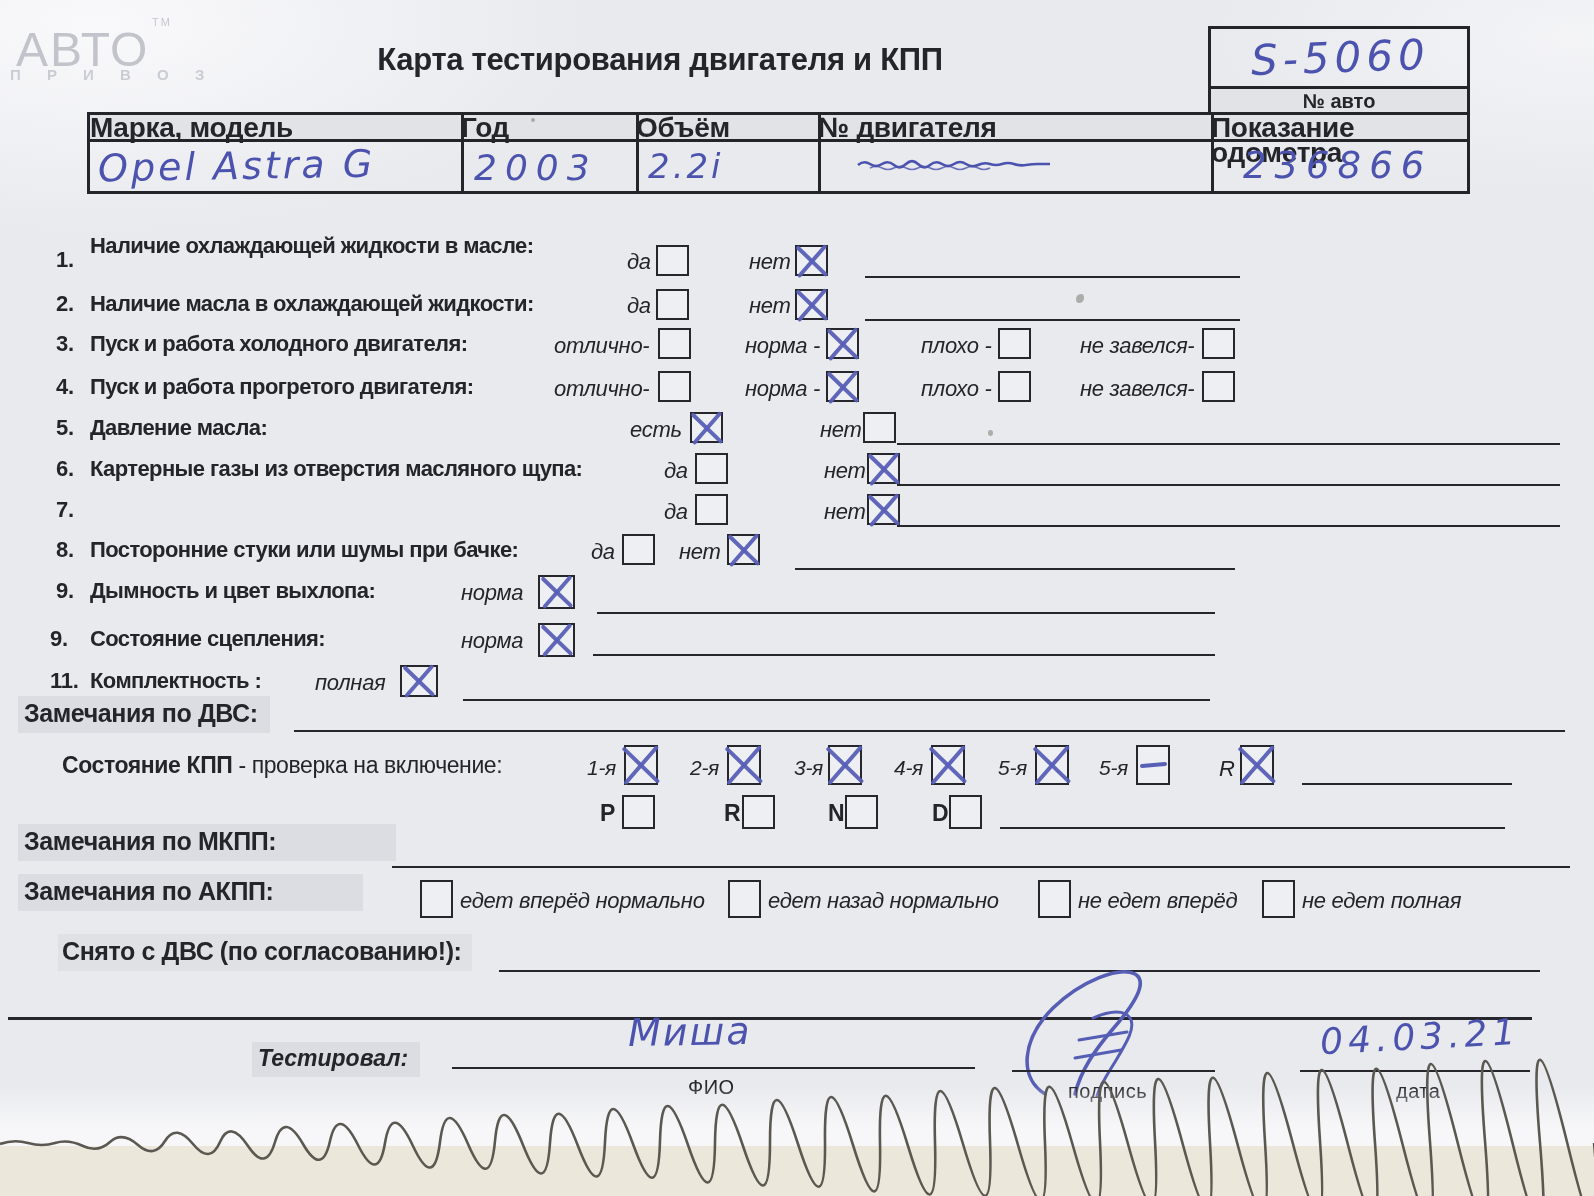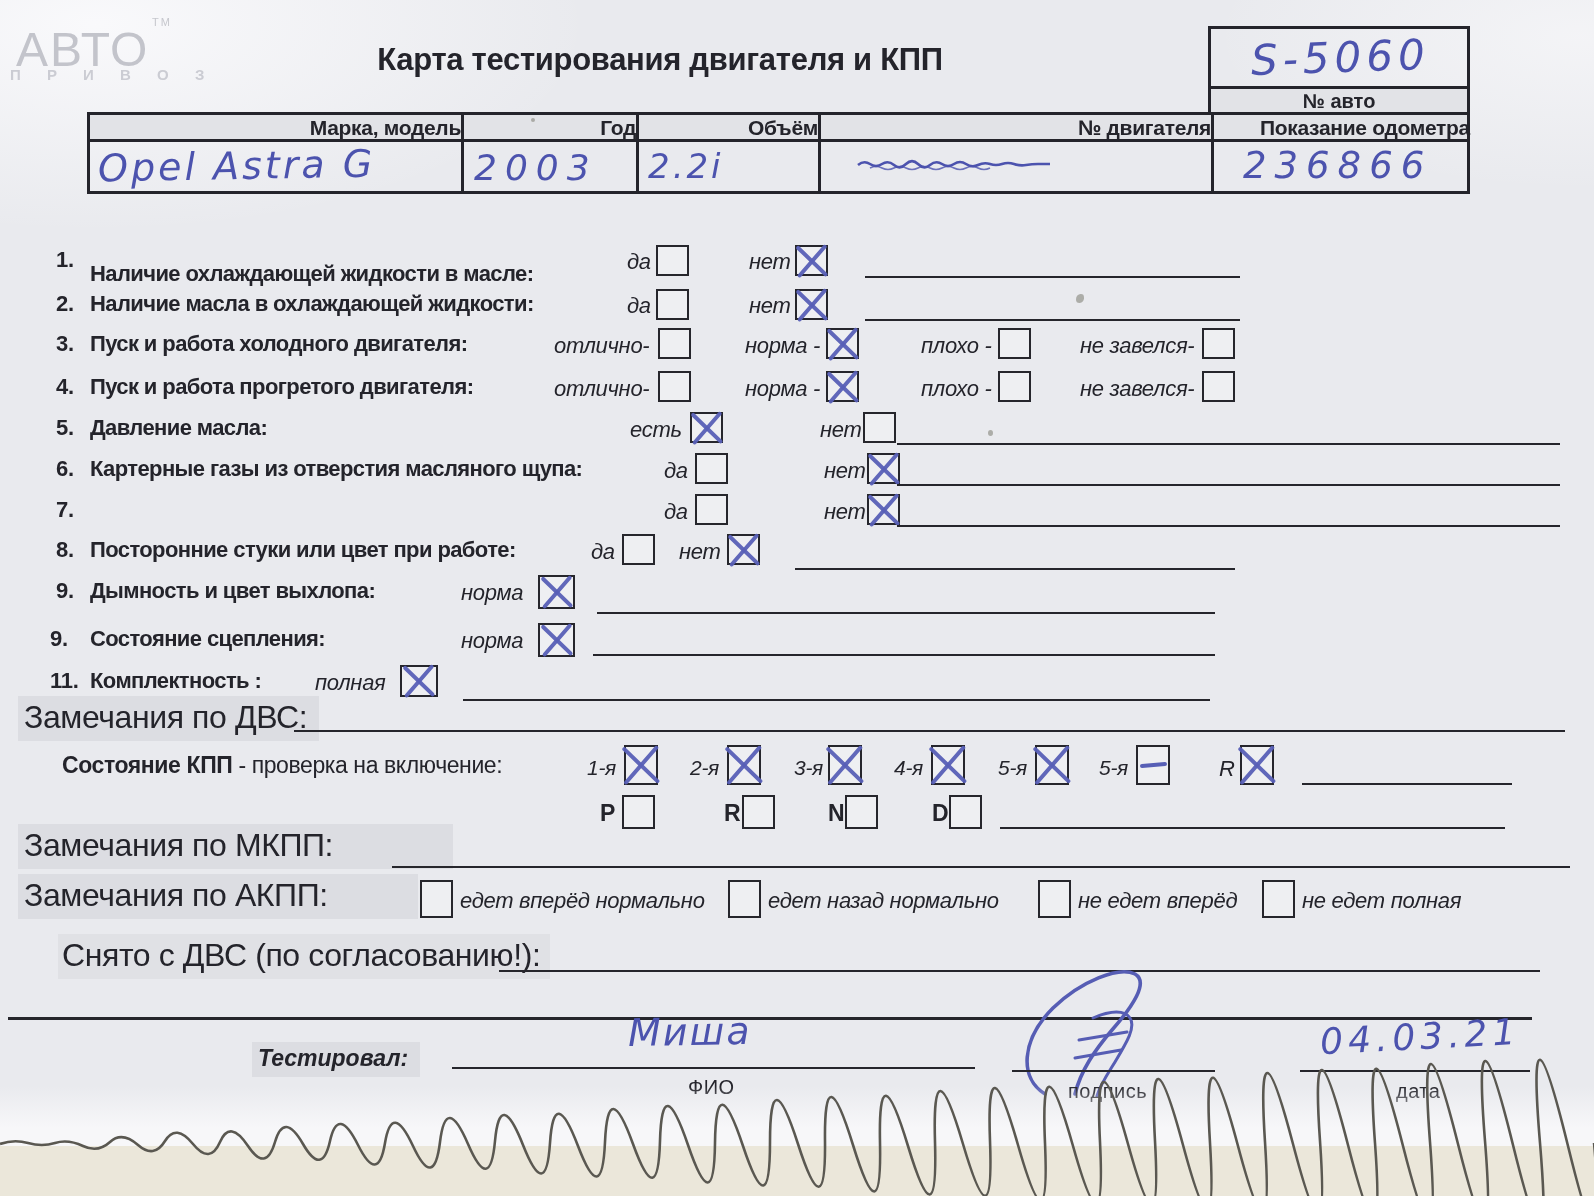--- a/index.html
+++ b/index.html
@@ -21,30 +21,30 @@
     background:#575fb6;border-radius:3px;opacity:.95}
   .cb.x::before{transform:translate(-50%,-50%) rotate(44deg)}
   .cb.x::after{transform:translate(-50%,-50%) rotate(-49deg)}
   .cbk.x::before,.cbk.x::after{width:50px}
   .cb.dash::before{content:"";position:absolute;left:2px;top:16px;width:27px;height:4px;
     background:#575fb6;border-radius:3px;transform:rotate(-5deg)}
   
   .it-num{position:absolute;font-weight:700;font-size:22px;letter-spacing:-.3px}
   .it-lab{position:absolute;font-weight:700;font-size:22px;letter-spacing:-.6px;white-space:nowrap}
   .ol{position:absolute;font-style:italic;font-size:22px;letter-spacing:-.3px;white-space:nowrap}
-  .bold-lab{position:absolute;font-weight:400;font-size:32px;letter-spacing:-.4px;white-space:nowrap}
+  .bold-lab{position:absolute;font-weight:700;font-size:25px;letter-spacing:-.4px;white-space:nowrap}
   .hl{background:#dcdde2;padding:3px 12px 5px 6px}
   .cap{position:absolute;font-size:20px;letter-spacing:.5px}
   .hw{position:absolute;font-family:"DejaVu Sans",sans-serif;font-style:italic;color:#4c53ae;white-space:nowrap}
   .letter{position:absolute;font-weight:700;font-size:23px}
   
   .tbl{position:absolute;left:87px;top:112px;width:1383px;height:82px;border:3px solid #24242b}
   .tbl .vdiv{position:absolute;top:0;bottom:0;width:3px;background:#24242b}
   .tbl .hrow{position:absolute;left:0;top:0;right:0;height:27px;border-bottom:3px solid #24242b;background:#e2e3e7}
-  .tbl .hcell{position:absolute;top:0;height:28px;line-height:25px;text-align:right;font-weight:700;font-size:21px;letter-spacing:-.3px}
+  .tbl .hcell{position:absolute;top:0;height:28px;line-height:25px;text-align:left;font-weight:700;font-size:28px;letter-spacing:-.3px}
   .autobox{position:absolute;left:1208px;top:26px;width:262px;height:89px;border:3px solid #24242b}
   .autobox .divider{position:absolute;left:0;right:0;top:57px;height:3px;background:#24242b}
   .autobox .cap2{position:absolute;left:0;right:0;top:60px;bottom:0;background:#e2e3e7;text-align:center;
     font-weight:700;font-size:20px;line-height:24px}
   
   .logo-brand{position:absolute;left:16px;top:22px;font-weight:400;font-size:48px;letter-spacing:2px;color:#c3c4cb}
   .logo-tm{position:absolute;left:152px;top:16px;font-size:11px;color:#c6c7cd;letter-spacing:2px}
   .logo-sub{position:absolute;left:10px;top:66px;font-weight:700;font-size:15px;letter-spacing:11px;color:#cbccd3}
   .title{position:absolute;left:320px;top:42px;width:680px;text-align:center;font-weight:700;font-size:31px;letter-spacing:-.3px}
   .spk{position:absolute;border-radius:50%;background:#8c8c82;opacity:.65}
@@ -83,21 +83,21 @@
   <div class="hw" style="left:98px;top:144px;font-size:38px;letter-spacing:3px;transform:rotate(-1deg)">Opel Astra G</div>
   <div class="hw" style="left:474px;top:147px;font-size:36px;letter-spacing:8px">2003</div>
   <div class="hw" style="left:648px;top:146px;font-size:34px;letter-spacing:3px">2.2i</div>
   <svg style="left:856px;top:158px" width="200" height="14">
     <path d="M2,7 q6,-5 12,-1 t12,0 t12,1 t12,-1 t12,0 t12,1 t12,-1 t12,0 t12,0 t12,1 t12,-1 t12,0 t12,0 t12,1 t12,-1 t12,0" stroke="#4c53ae" stroke-width="2.6" fill="none"></path>
     <path d="M14,10 q6,-3 12,0 t12,0 t12,0 t12,0 t12,0 t12,0 t12,0 t12,0 t12,0 t12,0" stroke="#4c53ae" stroke-width="1.6" fill="none" opacity=".8"></path>
   </svg>
   <div class="hw" style="left:1243px;top:144px;font-size:37px;letter-spacing:8px">236866</div>
 
   <div class="it-num" style="left:56px;top:247px">1.</div>
-  <div class="it-lab" style="left:90px;top:261px">Наличие охлаждающей жидкости в масле:</div>
+  <div class="it-lab" style="left:90px;top:233px">Наличие охлаждающей жидкости в масле:</div>
   <div class="ol" style="left:627px;top:249px">да</div>
   <div class="cb" style="left:656px;top:245px;width:33px;height:31px"></div>
   <div class="ol" style="left:749px;top:249px">нет</div>
   <div class="cb x" style="left:795px;top:245px;width:33px;height:31px"></div>
   <div class="bline" style="left:865px;top:276px;width:375px"></div>
 
   <div class="it-num" style="left:56px;top:291px">2.</div>
   <div class="it-lab" style="left:90px;top:291px">Наличие масла в охлаждающей жидкости:</div>
   <div class="ol" style="left:627px;top:293px">да</div>
   <div class="cb" style="left:656px;top:289px;width:33px;height:31px"></div>
@@ -144,21 +144,21 @@
   <div class="bline" style="left:897px;top:484px;width:663px"></div>
 
   <div class="it-num" style="left:56px;top:497px">7.</div>
   <div class="ol" style="left:664px;top:499px">да</div>
   <div class="cb" style="left:695px;top:494px;width:33px;height:31px"></div>
   <div class="ol" style="left:824px;top:499px">нет</div>
   <div class="cb x" style="left:867px;top:494px;width:33px;height:31px"></div>
   <div class="bline" style="left:897px;top:525px;width:663px"></div>
 
   <div class="it-num" style="left:56px;top:537px">8.</div>
-  <div class="it-lab" style="left:90px;top:537px">Посторонние стуки или цвет при работе:</div>
+  <div class="it-lab" style="left:90px;top:537px">Посторонние стуки или шумы при бачке:</div>
   <div class="ol" style="left:591px;top:539px">да</div>
   <div class="cb" style="left:622px;top:534px;width:33px;height:31px"></div>
   <div class="ol" style="left:679px;top:539px">нет</div>
   <div class="cb x" style="left:727px;top:534px;width:33px;height:31px"></div>
   <div class="bline" style="left:795px;top:568px;width:440px"></div>
 
   <div class="it-num" style="left:56px;top:578px">9.</div>
   <div class="it-lab" style="left:90px;top:578px">Дымность и цвет выхлопа:</div>
   <div class="ol" style="left:461px;top:580px">норма</div>
   <div class="cb x" style="left:538px;top:575px;width:37px;height:34px"></div>

